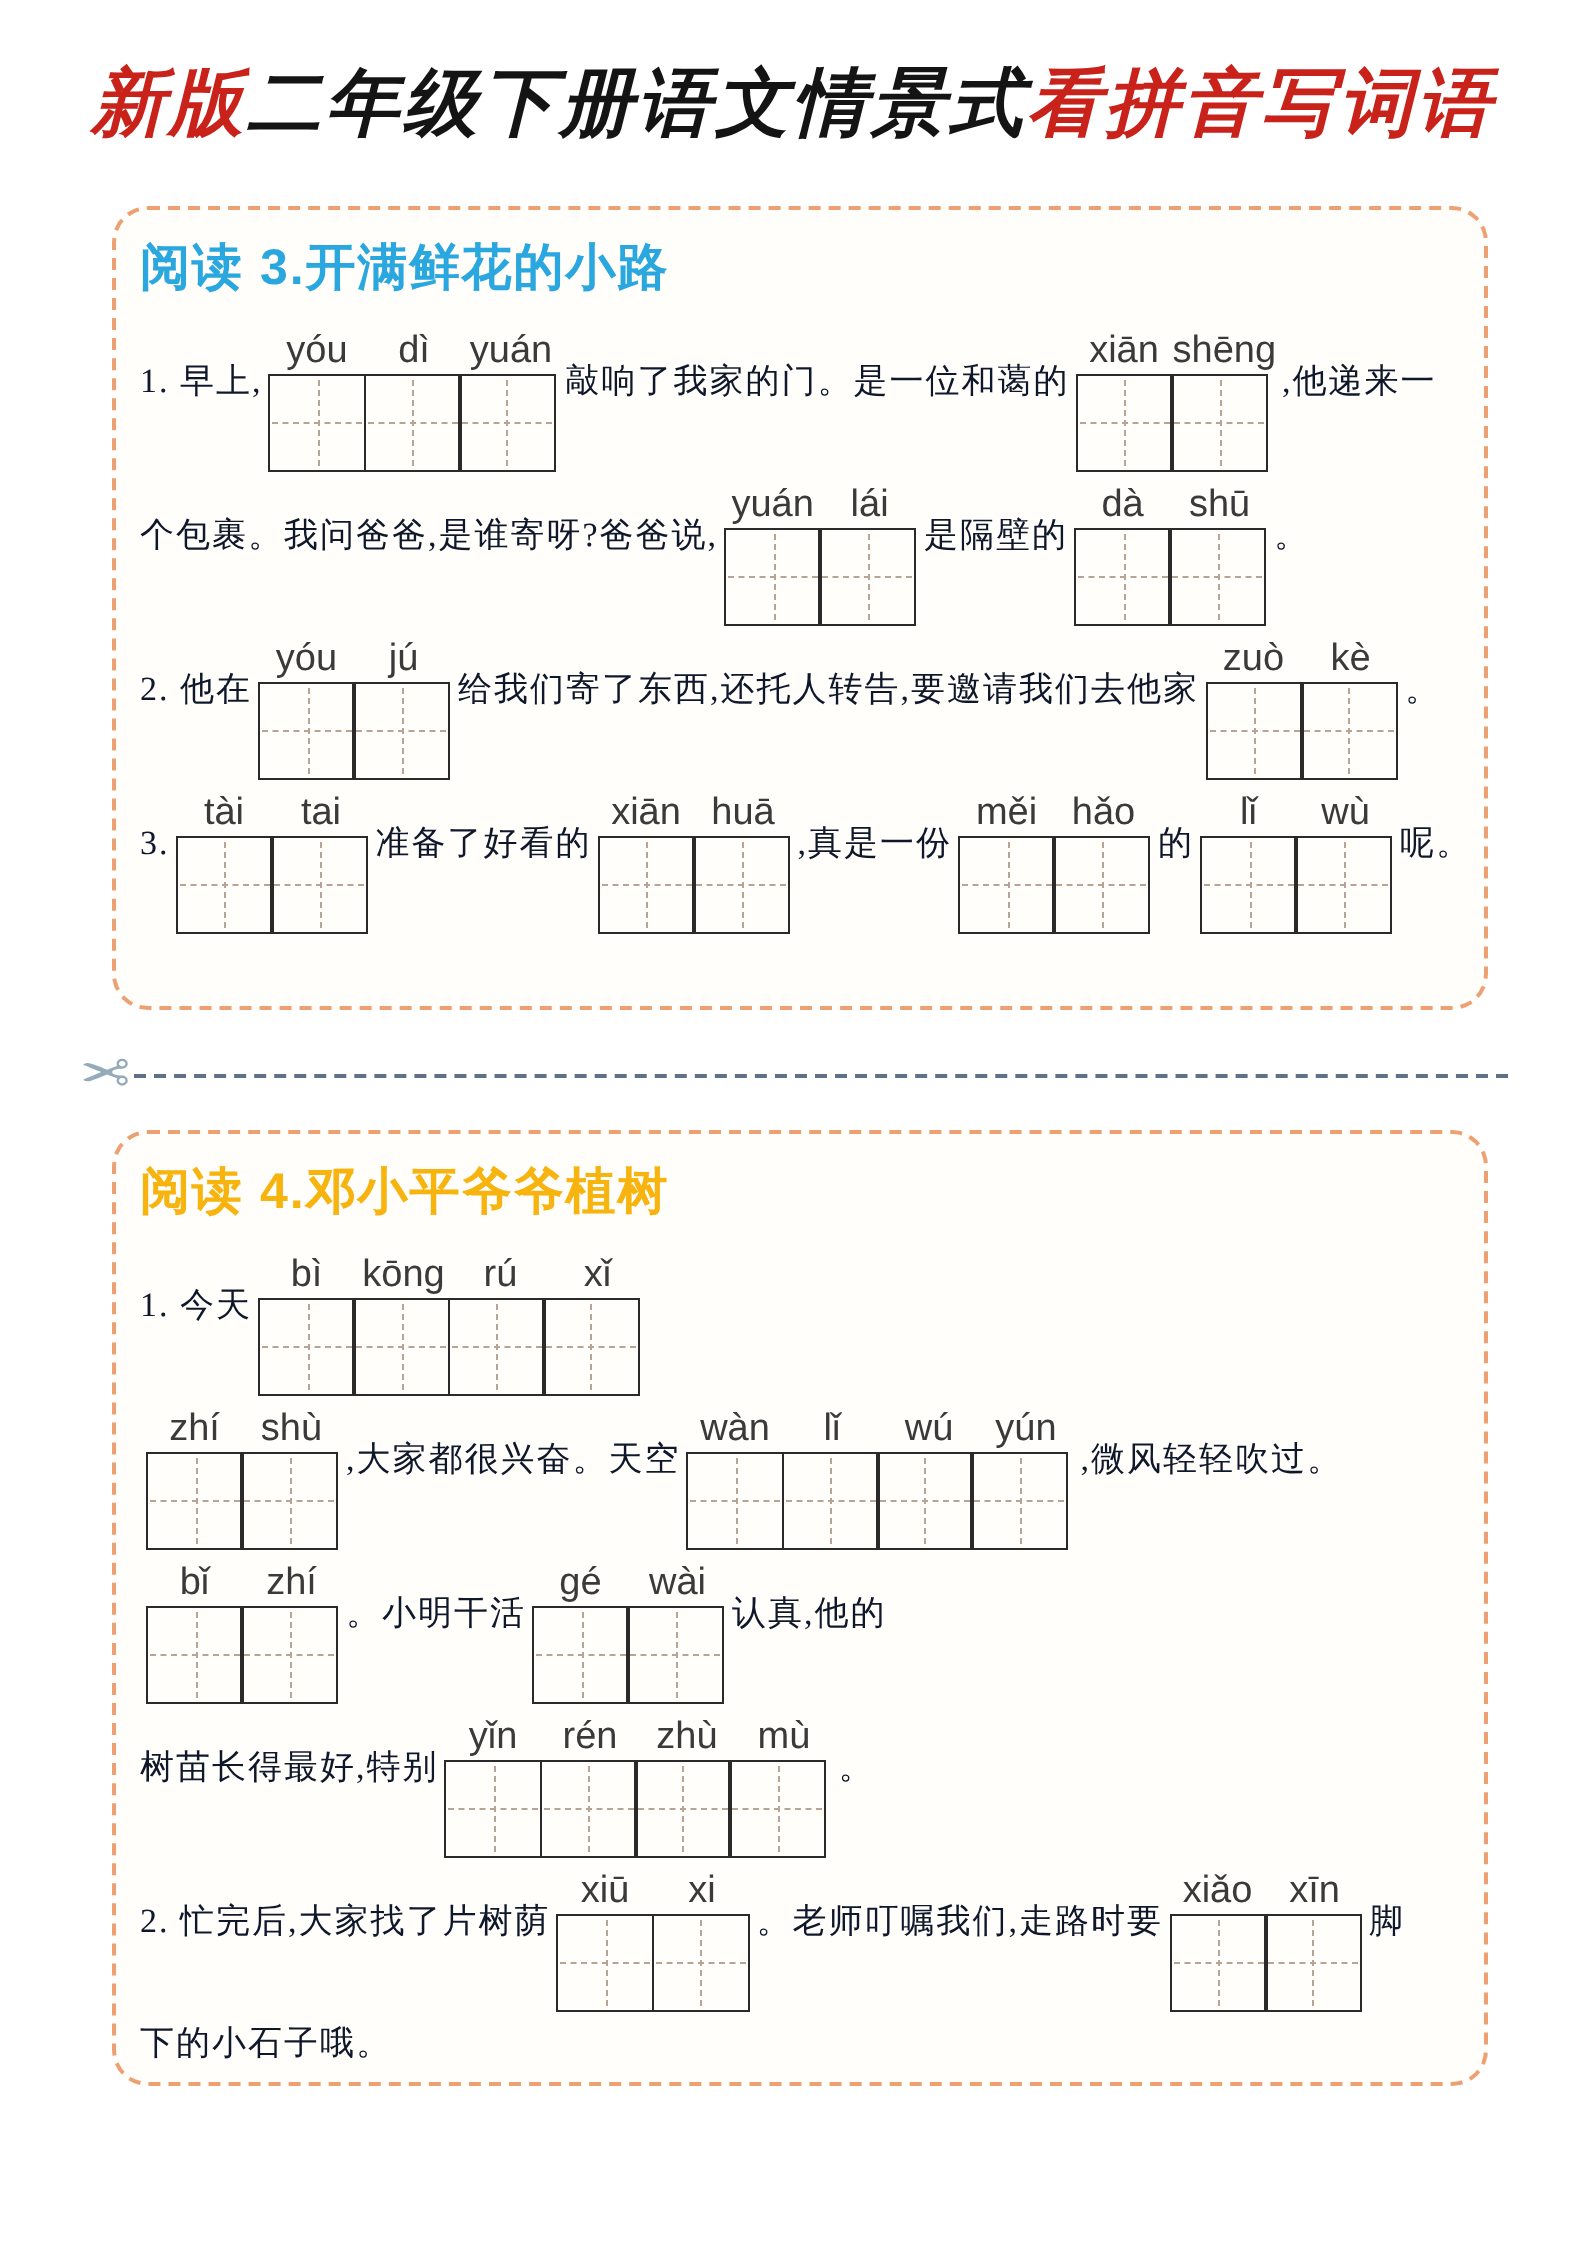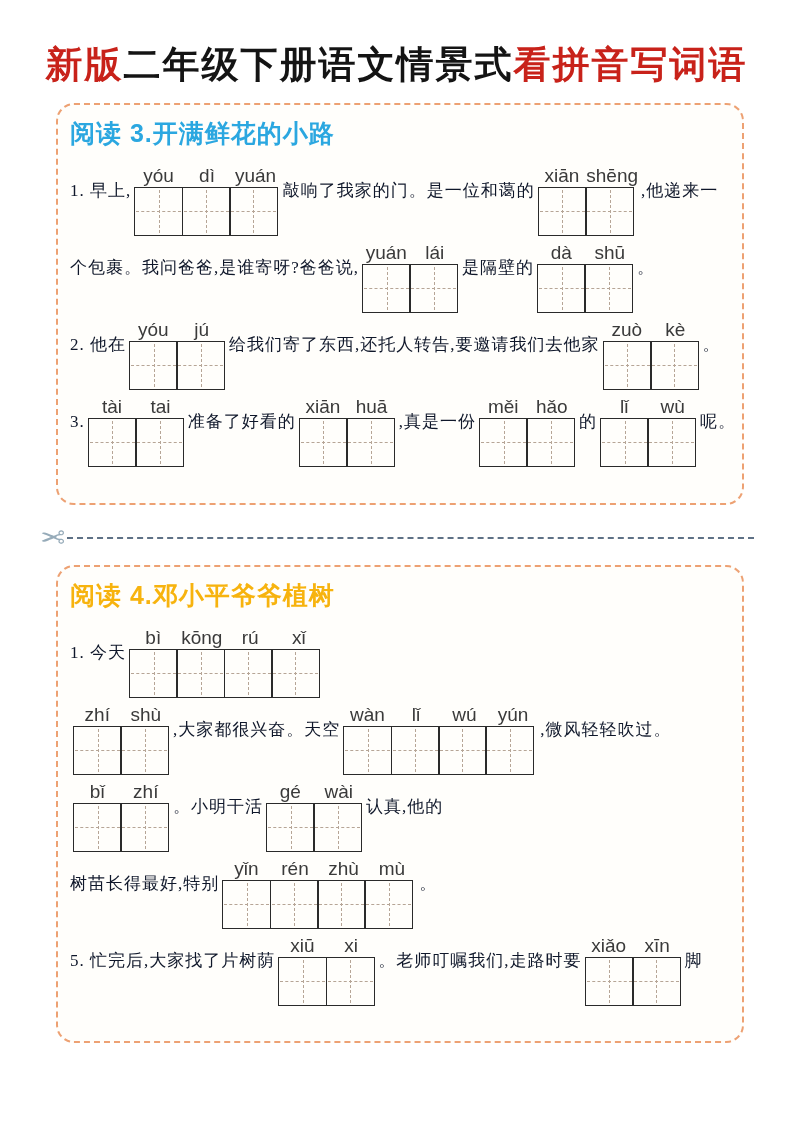--- a/index.html
+++ b/index.html
@@ -4,24 +4,25 @@
 <style>
   * { margin:0; padding:0; box-sizing:border-box; }
   html,body { background:#ffffff; }
   #page {
     position:relative; width:793px; height:1122px; margin:0 auto;
     background:#ffffff; overflow:hidden;
     font-family:"Liberation Serif", serif;
   }
   
   #main-title {
-    position:absolute; top:40px; left:0; width:100%;
+    position:absolute; top:27px; left:0; width:100%;
     text-align:center; font-size:37px; font-weight:900;
     letter-spacing:2px; font-family:"Liberation Serif", serif;
     white-space:nowrap;
+    font-style:italic;
   }
   #main-title .red   { color:#c8221a; }
   #main-title .dark  { color:#141414; }
   
   .section {
     position:absolute; left:56px; width:688px;
     border:2px dashed #eda173; border-radius:18px;
     background:#fffefb; padding:8px 12px 0 12px;
   }
   #section-0 { top:103px; height:402px; }
@@ -308,21 +309,21 @@
             <div class="cells">
               <div class="cell"></div>
               <div class="cell"></div>
               <div class="cell"></div>
               <div class="cell"></div>
             </div>
           </div>
           <span class="txt">。</span>
         </div>
         <div class="line">
-          <span class="txt">5. 忙完后,大家找了片树荫</span>
+          <span class="txt">2. 忙完后,大家找了片树荫</span>
           <div class="pbox">
             <div class="pin">
               <span>xiū</span>
               <span>xi</span>
             </div>
             <div class="cells">
               <div class="cell"></div>
               <div class="cell"></div>
             </div>
           </div>
@@ -332,16 +333,19 @@
               <span>xiǎo</span>
               <span>xīn</span>
             </div>
             <div class="cells">
               <div class="cell"></div>
               <div class="cell"></div>
             </div>
           </div>
           <span class="txt">脚</span>
         </div>
+        <div class="line plain">
+          <span class="txt">下的小石子哦。</span>
+        </div>
       </div>
   </div>
 
 </div>
 
 </body></html>

